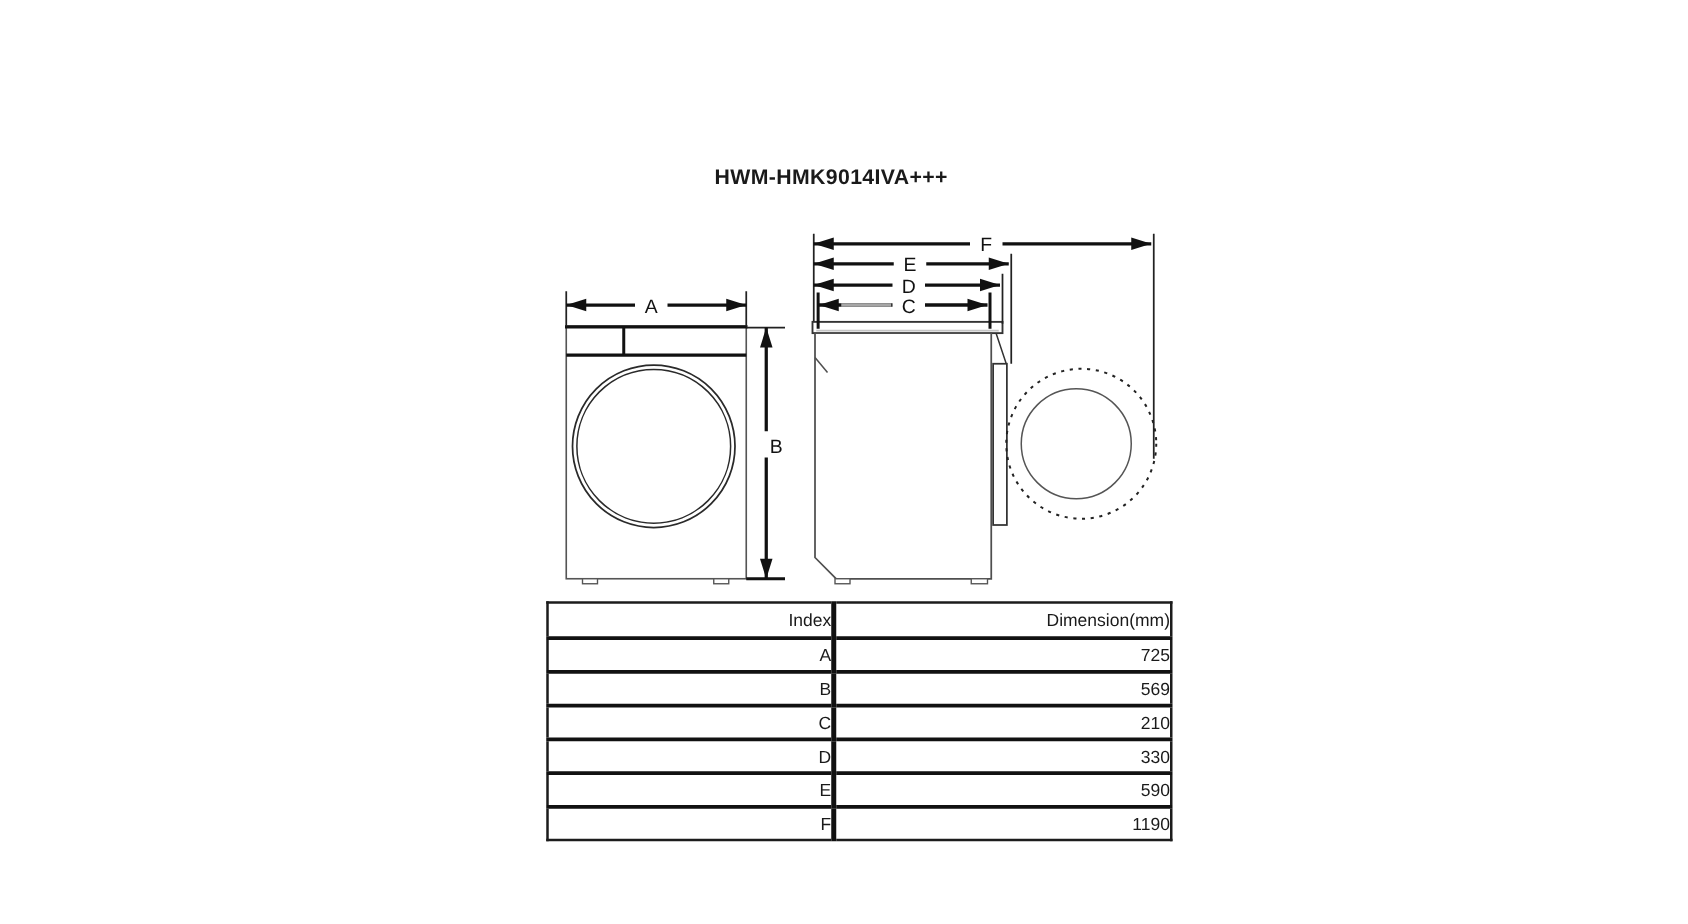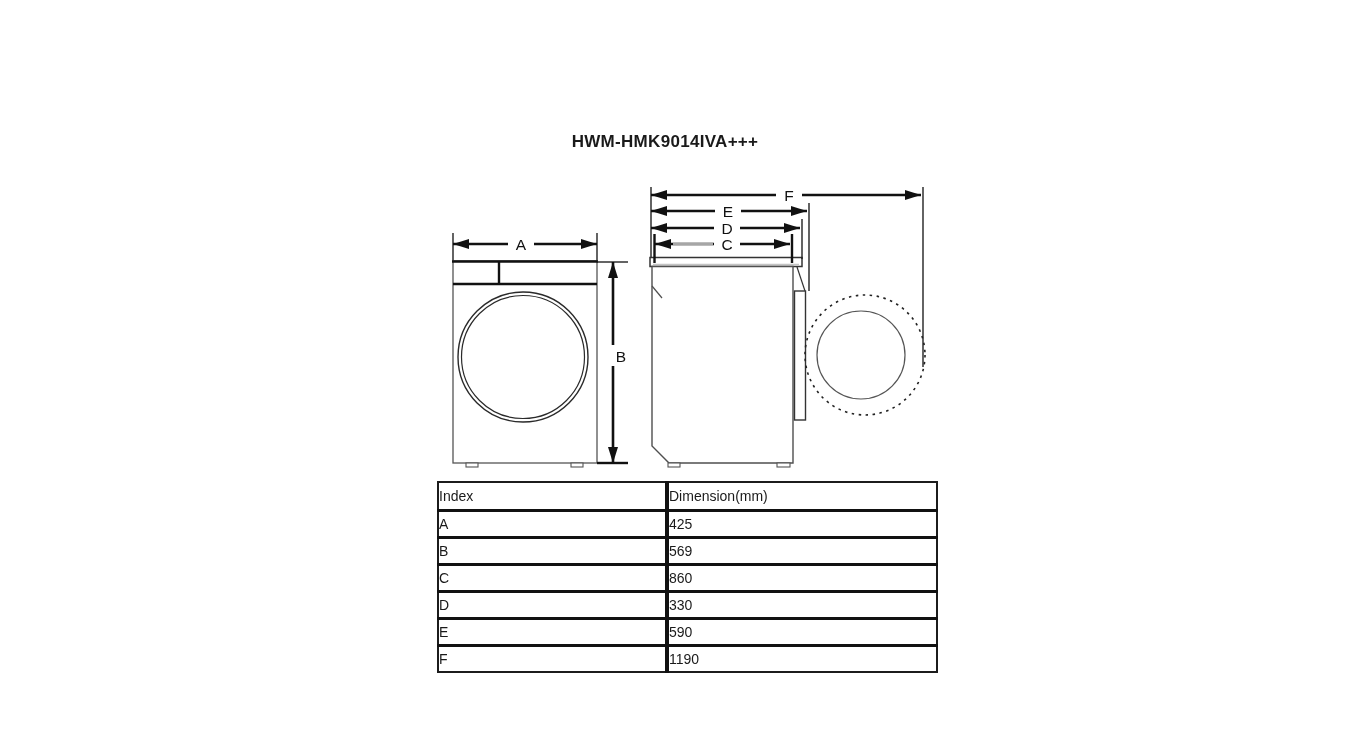--- a/index.html
+++ b/index.html
@@ -40,21 +40,21 @@
     width: 499px;
     border-collapse: collapse;
     table-layout: fixed;
     border: 2px solid #1c1c1c;
     font-size: 14px;
     color: #1a1a1a;
   }
   table.dim-table col.c1 { width: 229px; }
   table.dim-table col.c2 { width: 270px; }
   table.dim-table th, table.dim-table td {
-    text-align: left;
+    text-align: right;
     vertical-align: middle;
     font-weight: normal;
     padding: 0;
   }
   table.dim-table th { height: 26px; }
   table.dim-table td { height: 24px; }
   table.dim-table th:first-child,
   table.dim-table td:first-child { border-right: 4px solid #111; }
   table.dim-table tbody tr td { border-top: 3px solid #111; }
 </style>
@@ -169,29 +169,29 @@
       </colgroup>
     <thead>
       <tr>
         <th>Index</th>
         <th>Dimension(mm)</th>
       </tr>
     </thead>
     <tbody>
       <tr>
         <td>A</td>
-        <td>425</td>
+        <td>725</td>
       </tr>
       <tr>
         <td>B</td>
         <td>569</td>
       </tr>
       <tr>
         <td>C</td>
-        <td>860</td>
+        <td>210</td>
       </tr>
       <tr>
         <td>D</td>
         <td>330</td>
       </tr>
       <tr>
         <td>E</td>
         <td>590</td>
       </tr>
       <tr>

